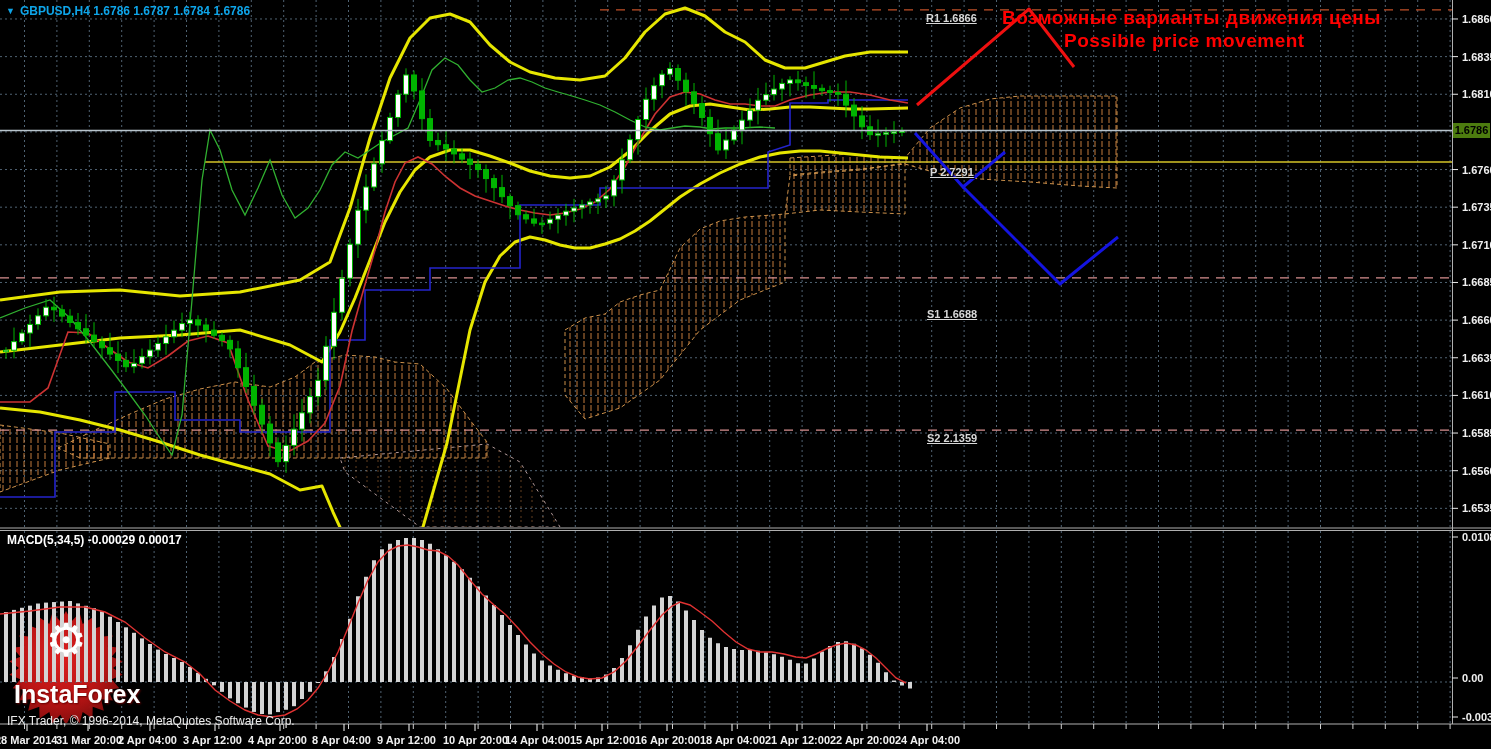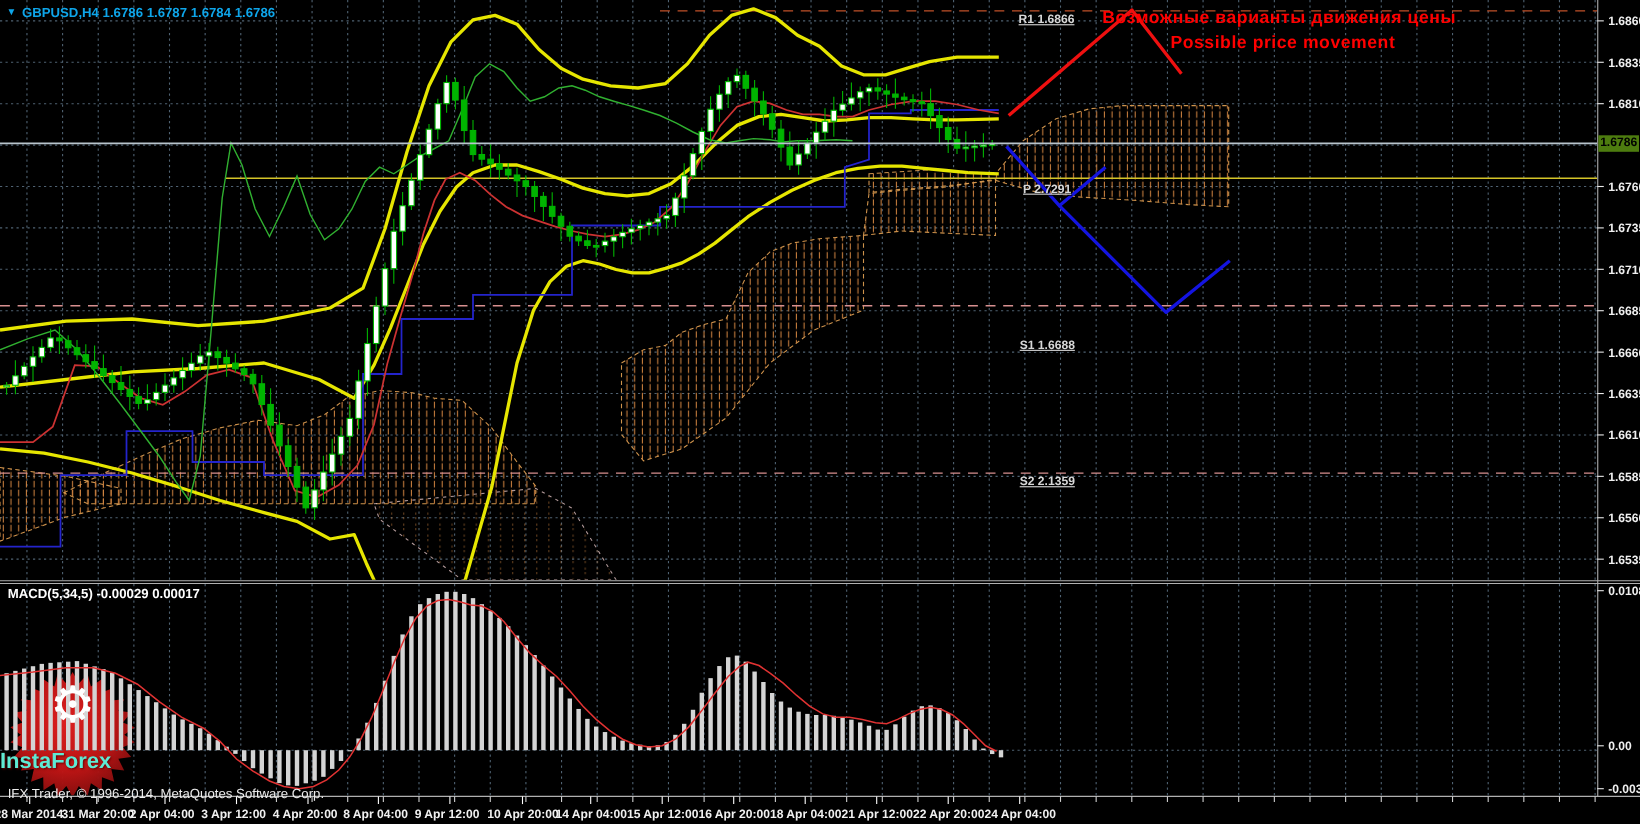--- a/index.html
+++ b/index.html
@@ -3,31 +3,31 @@
 <meta charset="utf-8">
 <style>
   html,body{margin:0;padding:0;background:#222;}
   .screen{position:relative;width:1491px;height:749px;background:#000;overflow:hidden;
           font-family:"Liberation Sans",sans-serif;}
   .ovl{position:absolute;white-space:nowrap;line-height:1.1;}
   .symline{top:5px;left:6px;color:#0ea5e9;font-size:12px;font-weight:bold;}
   .symline .tri{font-size:9px;margin-right:5px;vertical-align:1px;}
   .macdline{top:534px;left:7px;color:#fff;font-size:12px;font-weight:bold;}
   .copyr{top:715px;left:7px;color:#ececec;font-size:12px;}
-  .anno{color:#ff0000;font-size:16px;font-weight:bold;letter-spacing:0.5px;}
+  .anno{color:#ff0000;font-size:19px;font-weight:bold;letter-spacing:0.5px;}
   .anno-ru{top:8px;left:1002px;}
   .anno-en{top:31px;left:1064px;}
   .lvl{color:#d8d8d8;font-size:11px;font-weight:bold;text-shadow:1px 1px 0 #000;text-decoration:underline;}
   .lvl-r1{top:12px;left:926px;}
   .lvl-p{top:166px;left:930px;}
   .lvl-s1{top:285px;left:927px;margin-top:23px;}
   .lvl-s2{top:432px;left:927px;}
   .pricebadge{top:123px;left:1453px;width:37px;height:15px;background:#4d7c0f;color:#000;
               font-size:11px;font-weight:bold;text-align:center;line-height:15px;}
-  .brand{top:681px;left:0;color:#5eead4;font-size:20px;font-weight:bold;
+  .brand{top:681px;left:14px;color:#ffffff;font-size:25px;font-weight:bold;
          text-shadow:1px 1px 2px #600;}
   svg{position:absolute;top:0;left:0;}
 </style>
 </head>
 <body>
 
 <div class="screen">
   <svg id="chart-svg" width="1491" height="749" viewBox="0 0 1491 749">
       <defs>
         <clipPath id="mainClip">

